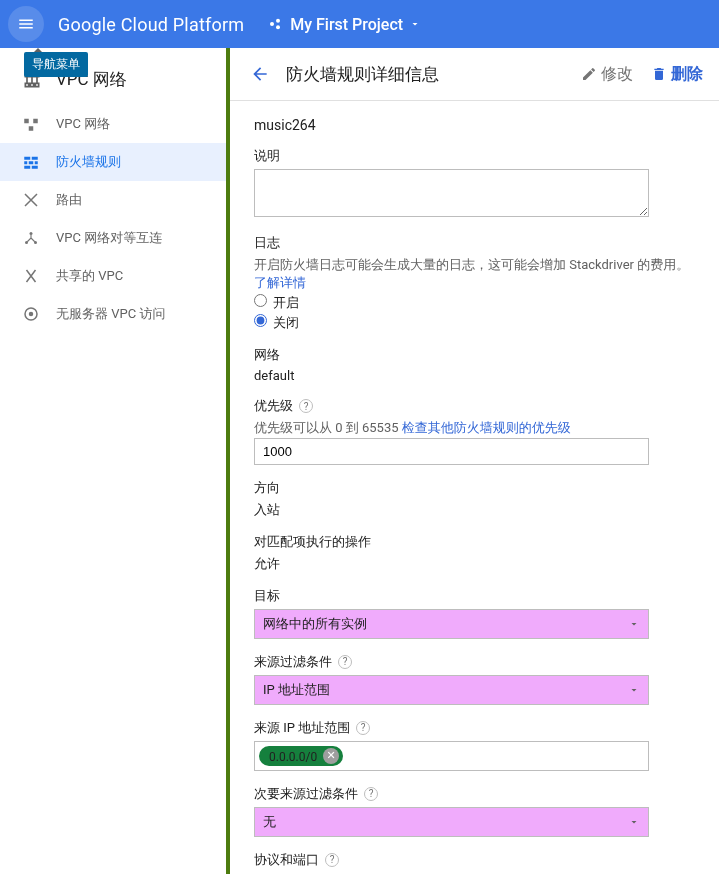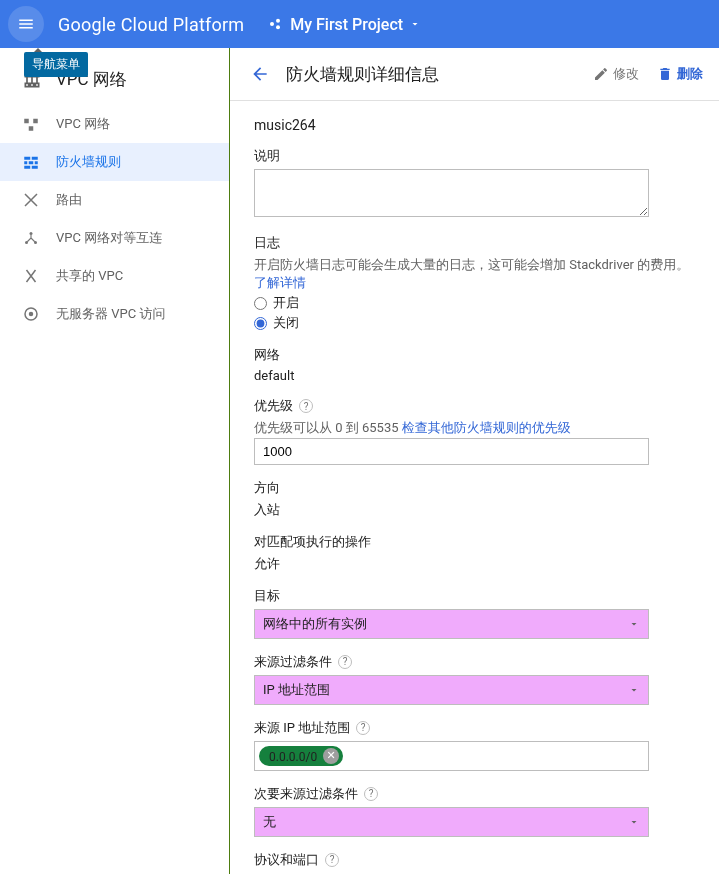--- a/index.html
+++ b/index.html
@@ -7,44 +7,44 @@
 .header { background: #3b78e7; color: #fff; height: 48px; display: flex; align-items: center; padding: 0 8px; }
 .hamburger { width: 36px; height: 36px; border-radius: 50%; background: rgba(255,255,255,0.15); display: flex; align-items: center; justify-content: center; cursor: pointer; }
 .hamburger svg { fill: #fff; }
 .brand { font-size: 18px; margin-left: 14px; font-weight: 400; letter-spacing: 0.2px; }
 .project { display: flex; align-items: center; margin-left: 24px; font-size: 16px; font-weight: 500; cursor: pointer; }
 .project svg.dots { margin-right: 6px; }
 .project svg.caret { margin-left: 6px; }
 .tooltip { position: absolute; top: 52px; left: 24px; background: #0369a1; color: #fff; font-size: 12px; padding: 4px 8px; border-radius: 2px; z-index: 10; }
 .tooltip::before { content: ''; position: absolute; top: -4px; left: 10px; border-left: 4px solid transparent; border-right: 4px solid transparent; border-bottom: 4px solid #616161; }
 .layout { display: flex; height: calc(874px - 48px); }
-.sidebar { width: 230px; border-right: 1px solid #4d7c0f; padding-top: 6px; }
+.sidebar { width: 230px; border-right: 4px solid #4d7c0f; padding-top: 6px; }
 .sb-title { display: flex; align-items: center; padding: 14px 20px 14px 22px; font-size: 17px; color: #212121; }
 .sb-title svg { margin-right: 14px; fill: #616161; }
 .sb-item { display: flex; align-items: center; padding: 10px 20px 10px 22px; font-size: 13px; color: #616161; cursor: pointer; }
 .sb-item svg { margin-right: 16px; fill: #757575; flex-shrink: 0; }
 .sb-item.active { background: #e8f0fe; color: #1a73e8; }
 .sb-item.active svg { fill: #1a73e8; }
 .main { flex: 1; overflow-y: auto; }
 .toolbar { display: flex; align-items: center; padding: 12px 16px; border-bottom: 1px solid #e0e0e0; }
 .back { width: 28px; height: 28px; display: flex; align-items: center; justify-content: center; cursor: pointer; }
 .back svg { fill: #3367d6; }
 .pg-title { font-size: 17px; margin-left: 12px; flex: 1; }
-.tb-act { display: flex; align-items: center; color: #757575; margin-left: 18px; cursor: pointer; font-size: 13px; text-align: center; }
+.tb-act { display: flex; align-items: center; color: #757575; margin-left: 18px; cursor: pointer; font-size: 16px; text-align: center; }
 .tb-act svg { fill: #757575; margin-right: 4px; }
 .tb-act.del { color: #3367d6; font-weight: bold; }
 .tb-act.del svg { fill: #3367d6; }
 .content { padding: 16px 24px 30px 24px; }
 .rule-name { font-size: 14px; margin-bottom: 8px; color: #212121; }
 .lbl { font-size: 13px; color: #212121; margin-top: 14px; margin-bottom: 4px; display: flex; align-items: center; }
 .lbl .help { width: 14px; height: 14px; border: 1px solid #bdbdbd; border-radius: 50%; font-size: 10px; color: #757575; display: inline-flex; align-items: center; justify-content: center; margin-left: 6px; }
 .desc-area { width: 395px; height: 48px; border: 1px solid #bdbdbd; resize: both; font-family: inherit; padding: 4px; }
 .hint { font-size: 13px; color: #616161; line-height: 1.4; }
 .hint a { color: #3367d6; text-decoration: none; }
-.radio-row { display: flex; align-items: center; margin: 2px 0; font-size: 13px; }
+.radio-row { display: flex; align-items: flex-start; margin: 2px 0; font-size: 13px; }
 .radio-row input { margin-right: 6px; accent-color: #3367d6; }
 .val { font-size: 13px; color: #212121; margin-top: 2px; }
 .txt-input { width: 395px; border: 1px solid #bdbdbd; padding: 5px 8px; font-size: 13px; }
 .sel { width: 395px; border: 1px solid #bdbdbd; padding: 5px 8px; font-size: 13px; background: #f0abfc; display: flex; justify-content: space-between; align-items: center; cursor: pointer; text-align: center; }
 .sel svg { fill: #616161; }
 .chip-wrap { width: 395px; border: 1px solid #bdbdbd; padding: 4px; }
 .chip { display: inline-flex; align-items: flex-end; background: #15803d; border-radius: 12px; padding: 2px 4px 2px 10px; font-size: 12px; }
 .chip-x { width: 16px; height: 16px; background: #9e9e9e; border-radius: 50%; color: #fff; display: inline-flex; align-items: center; justify-content: center; margin-left: 6px; font-size: 11px; cursor: pointer; }
 </style>
 </head>

